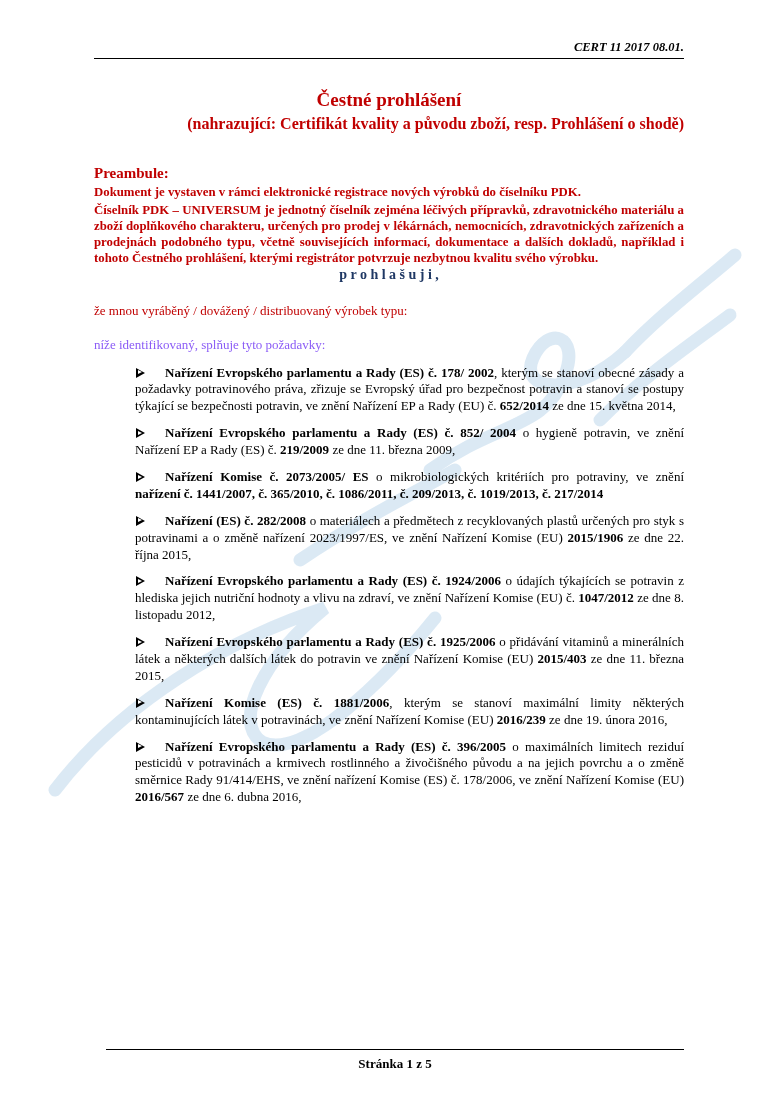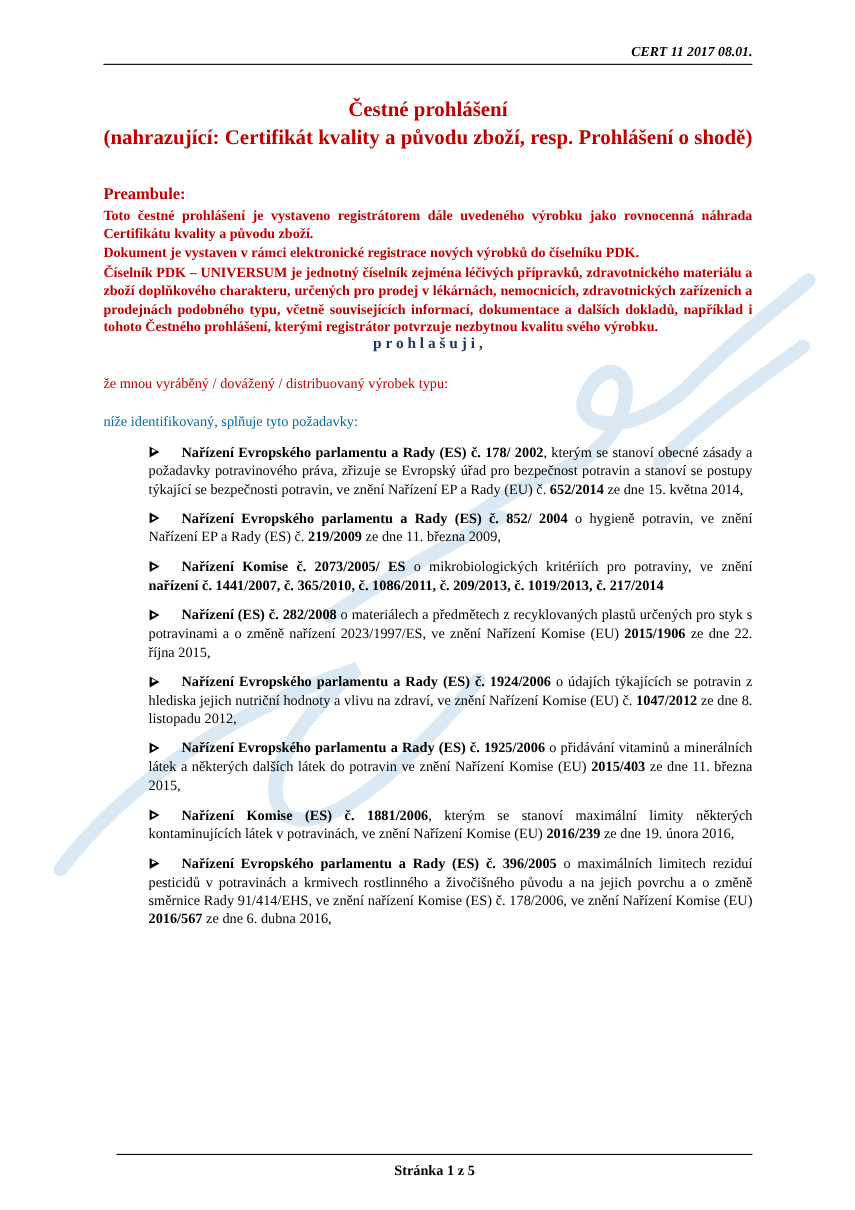--- a/index.html
+++ b/index.html
@@ -21,21 +21,21 @@
 
   .doc-header {
     text-align:right; font-style:italic; font-weight:bold; font-size:12.5px;
     padding-bottom:3px; border-bottom:1.5px solid #000;
   }
   .title {
     margin-top:30px; text-align:center; font-size:19px; font-weight:bold;
     color:var(--accent-red,#c00000);
   }
   .subtitle {
-    margin-top:4px; text-align:center; font-size:19px; font-weight:bold;
+    margin-top:4px; text-align:right; font-size:16px; font-weight:bold;
     color:var(--accent-red,#c00000);
   }
   .preamble-heading {
     margin-top:32px; font-size:15px; font-weight:bold; color:var(--accent-red,#c00000);
   }
   .preamble-par {
     margin-top:2px; font-size:12.8px; font-weight:bold; line-height:1.26;
     text-align:justify; color:var(--accent-red,#c00000);
   }
   .statement-intro {
@@ -47,21 +47,21 @@
     color:var(--accent-blue,#1f3864);
   }
   .product-line {
     margin-top:20px; font-size:13px; color:var(--accent-red,#c00000);
   }
   .product-type-wrap { margin-top:15px; text-align:center; }
   .product-type {
     display:inline-block; font-size:14px; font-weight:bold; text-decoration:underline;
     color:var(--accent-red,#c00000); background:var(--highlight,#ffff00); padding:0 3px;
   }
-  .req-intro { margin-top:18px; font-size:13px; color:#0369a1; }
+  .req-intro { margin-top:18px; font-size:13px; color:#8b5cf6; }
   .req-list { margin-top:12px; }
   .req-item {
     margin-left:41px; margin-bottom:10px; font-size:13px; line-height:1.3;
     text-align:justify; color:#000;
   }
   .req-item .bold { font-weight:bold; }
   .bullet {
     display:inline-block; width:30px; vertical-align:baseline; position:relative; height:9px;
   }
   .bullet::before {
@@ -98,21 +98,20 @@
   <div class="content">
 
     <div class="doc-header">CERT 11 2017 08.01.</div>
 
     <h1 class="title">Čestné prohlášení</h1>
 
     <div class="subtitle">(nahrazující: Certifikát kvality a původu zboží, resp. Prohlášení o shodě)</div>
 
     <div class="preamble-heading">Preambule:</div>
 
-    <p class="preamble-par">Toto čestné prohlášení je vystaveno registrátorem dále uvedeného výrobku jako rovnocenná náhrada Certifikátu kvality a původu zboží.</p>
 
     <p class="preamble-par">Dokument je vystaven v rámci elektronické registrace nových výrobků do číselníku PDK.</p>
 
     <p class="preamble-par">Číselník PDK – UNIVERSUM je jednotný číselník zejména léčivých přípravků, zdravotnického materiálu a zboží doplňkového charakteru, určených pro prodej v lékárnách, nemocnicích, zdravotnických zařízeních a prodejnách podobného typu, včetně souvisejících informací, dokumentace a dalších dokladů, například i tohoto Čestného prohlášení, kterými registrátor potvrzuje nezbytnou kvalitu svého výrobku.</p>
 
 
     <p class="statement-verb">p r o h l a š u j i ,</p>
 
     <p class="product-line">že mnou vyráběný / dovážený  / distribuovaný výrobek typu:</p>
 

